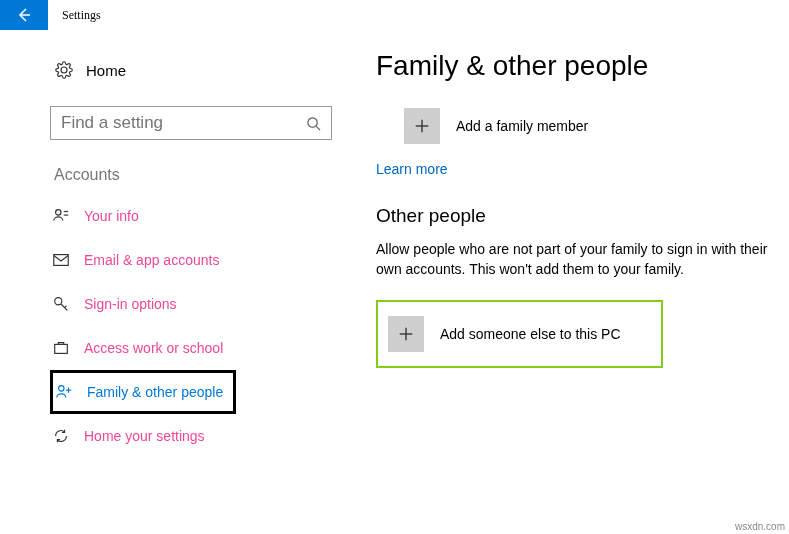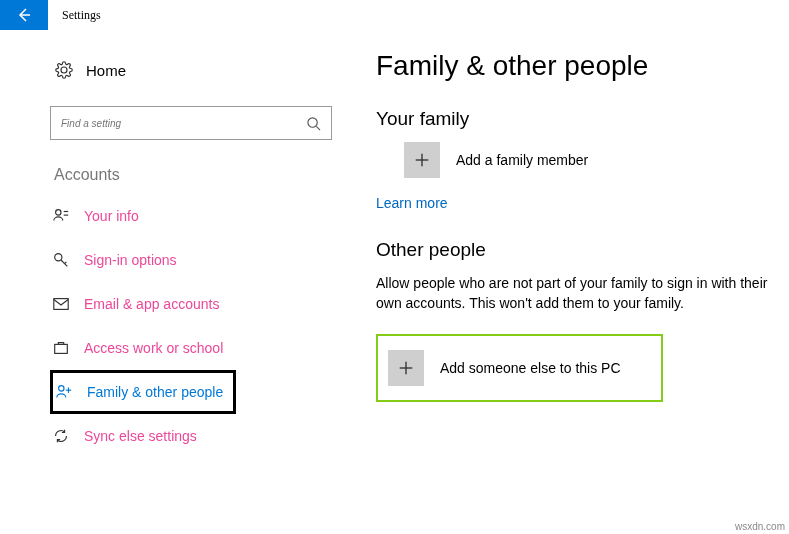--- a/index.html
+++ b/index.html
@@ -11,21 +11,21 @@
     
     .body-area { display: flex; padding-top: 20px; }
     
     .sidebar { width: 310px; padding-left: 14px; margin-left: 36px; }
     .home-row { display: flex; align-items: center; height: 40px; margin-bottom: 16px; cursor: pointer; }
     .home-row .icon { width: 28px; display: flex; justify-content: center; color: #333; }
     .home-row .label { font-size: 15px; color: #000; padding-left: 8px; }
     
     .search-wrap { margin-right: 14px; }
     .search-box { width: 100%; height: 34px; border: 1px solid #999; display: flex; align-items: center; padding: 0 10px; }
-    .search-box input { flex: 1; border: none; outline: none; font-size: 10px; color: #666; background: transparent; font-style: italic; }
+    .search-box input { flex: 1; border: none; outline: none; font-size: 17px; color: #666; background: transparent; }
     .search-box .search-icon { color: #555; }
     
     .group-header { font-size: 16px; color: #777; margin: 26px 0 10px 4px; }
     
     .nav-item { display: flex; align-items: center; height: 44px; cursor: pointer; }
     .nav-item .icon { width: 34px; display: flex; justify-content: flex-start; padding-left: 2px; color: #333; }
     .nav-item .label { font-size: 14px; color: #ec4899; }
     .nav-item.selected .label { color: #0078d7; }
     .nav-item.selected .icon { color: #0078d7; }
     .nav-item.boxed { border: 3px solid #000; margin-right: 110px; }
@@ -93,36 +93,36 @@
             <line x1="13" y1="5" x2="18" y2="5" stroke="#333" stroke-width="1.3"></line>
             <line x1="13" y1="9" x2="18" y2="9" stroke="#333" stroke-width="1.3"></line>
           </svg>
       </span>
       <span class="label">Your info</span>
     </div>
 
     <div class="nav-item">
       <span class="icon">
         <svg width="18" height="18" viewBox="0 0 20 20">
+            <rect x="2" y="4" width="16" height="12" fill="none" stroke="#333" stroke-width="1.3"></rect>
+            <path d="M2 5l8 6 8-6" fill="none" stroke="#333" stroke-width="1.3"></path>
+          </svg>
+      </span>
+      <span class="label">Email &amp; app accounts</span>
+    </div>
+
+    <div class="nav-item">
+      <span class="icon">
+        <svg width="18" height="18" viewBox="0 0 20 20">
             <circle cx="7" cy="7" r="4" fill="none" stroke="#333" stroke-width="1.3"></circle>
             <line x1="10" y1="10" x2="17" y2="17" stroke="#333" stroke-width="1.3"></line>
             <line x1="14" y1="14" x2="16" y2="12" stroke="#333" stroke-width="1.3"></line>
           </svg>
       </span>
       <span class="label">Sign-in options</span>
-    </div>
-
-    <div class="nav-item">
-      <span class="icon">
-        <svg width="18" height="18" viewBox="0 0 20 20">
-            <rect x="2" y="4" width="16" height="12" fill="none" stroke="#333" stroke-width="1.3"></rect>
-            <path d="M2 5l8 6 8-6" fill="none" stroke="#333" stroke-width="1.3"></path>
-          </svg>
-      </span>
-      <span class="label">Email &amp; app accounts</span>
     </div>
 
     <div class="nav-item">
       <span class="icon">
         <svg width="18" height="18" viewBox="0 0 20 20">
             <rect x="3" y="6" width="14" height="10" fill="none" stroke="#333" stroke-width="1.3"></rect>
             <path d="M7 6V4h6v2" fill="none" stroke="#333" stroke-width="1.3"></path>
           </svg>
       </span>
       <span class="label">Access work or school</span>
@@ -140,28 +140,27 @@
       <span class="label">Family &amp; other people</span>
     </div>
 
     <div class="nav-item">
       <span class="icon">
         <svg width="18" height="18" viewBox="0 0 20 20">
             <path d="M4 10a6 6 0 0110-4.5M16 10a6 6 0 01-10 4.5" fill="none" stroke="#333" stroke-width="1.3"></path>
             <path d="M14 3v3h-3M6 17v-3h3" fill="none" stroke="#333" stroke-width="1.3"></path>
           </svg>
       </span>
-      <span class="label">Sync else settings</span>
+      <span class="label">Home your settings</span>
     </div>
   </div>
 
   <div class="content">
     <h1 class="page-title">Family &amp; other people</h1>
 
-    <h2 class="section-title">Your family</h2>
 
     <div class="action-row">
       <div class="plus-tile">
         <svg width="18" height="18" viewBox="0 0 20 20">
             <line x1="10" y1="3" x2="10" y2="17" stroke="#333" stroke-width="1.5"></line>
             <line x1="3" y1="10" x2="17" y2="10" stroke="#333" stroke-width="1.5"></line>
           </svg>
       </div>
       <span class="action-label">Add a family member</span>
     </div>

